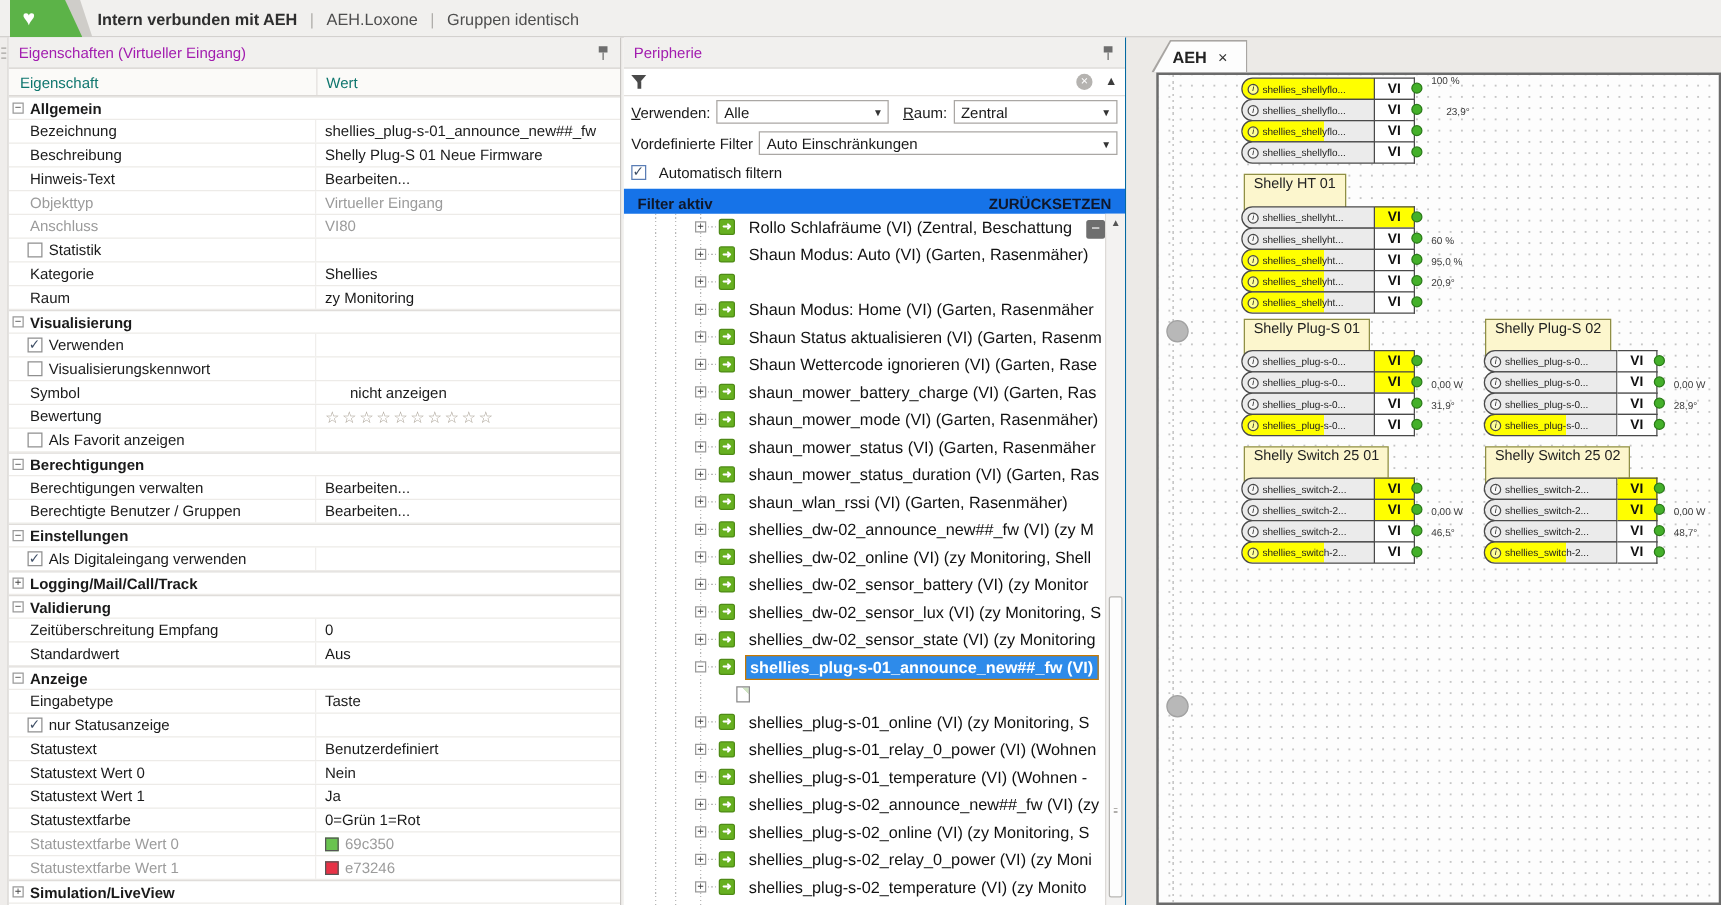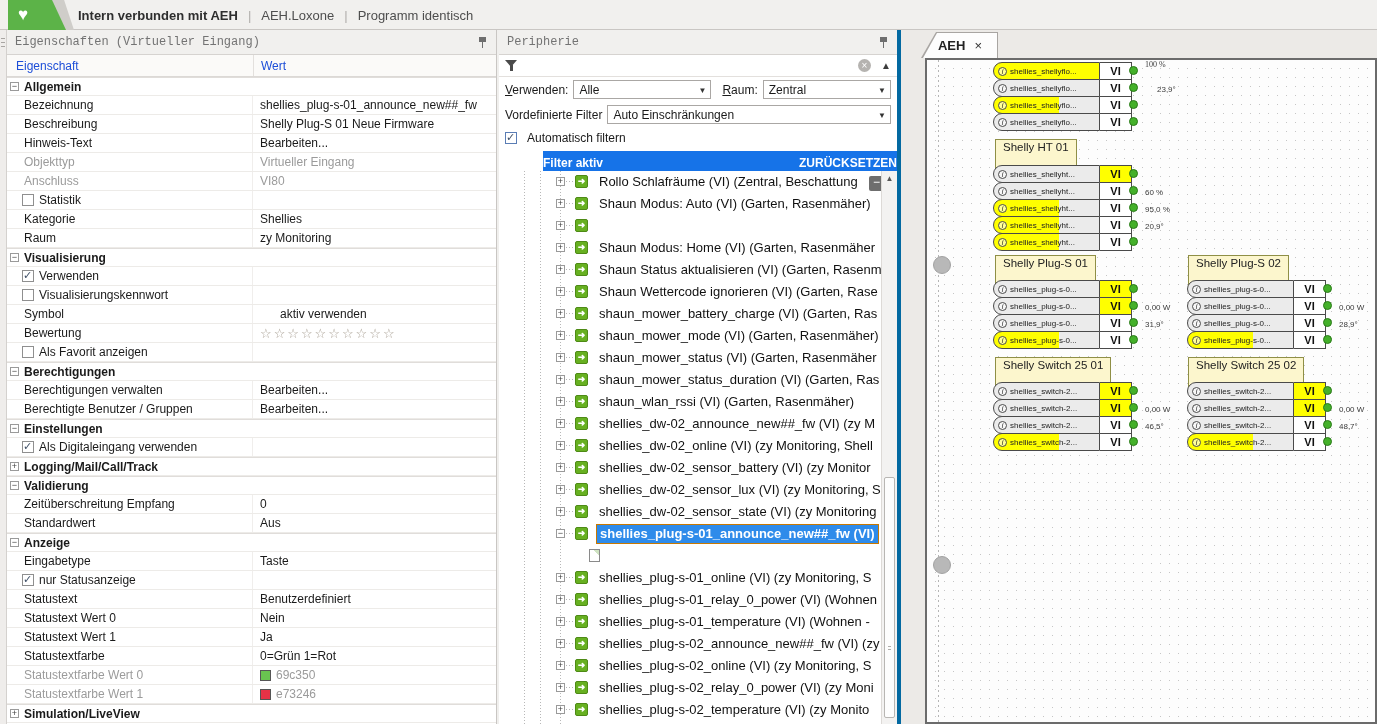--- a/index.html
+++ b/index.html
@@ -22,30 +22,30 @@
   #titletext .plain{color:#4e4e4e}
 
   
   #leftstrip{position:absolute;left:0;top:30px;width:7px;bottom:0;background:#efedeb;
              border-right:1px solid #d4d1ce;}
   #leftstrip i{display:block;width:4px;height:1px;background:#a8a5a2;margin:3px auto 0;}
   #leftstrip i:first-child{margin-top:8px}
 
   
   .panel-title{height:25px;background:#f1f0ee;border-bottom:1px solid #d6d3d0;
-               font-size:12px;color:#737373;display:flex;align-items:center;padding:0 8px;position:relative;font-family:Liberation Mono, monospace;}
+               font-size:12px;color:#a21caf;display:flex;align-items:center;padding:0 8px;position:relative;}
   .pin{position:absolute;right:9px;top:7px;width:9px;height:11px;}
   .pin::before{content:"";position:absolute;left:1px;top:0;width:7px;height:5px;background:#6e6e6e;}
   .pin::after{content:"";position:absolute;left:4px;top:5px;width:1px;height:6px;background:#6e6e6e;}
 
   
   #props{position:absolute;left:7px;top:30px;width:490px;bottom:0;background:#fff;
          border-right:1px solid #c9c6c3;overflow:hidden;}
   #props .colhead{height:22px;display:flex;align-items:center;background:#fbfaf8;
-                  border-bottom:1px solid #dcd9d6;font-size:12px;color:#1d4ed8;}
+                  border-bottom:1px solid #dcd9d6;font-size:12px;color:#0f766e;}
   #props .colhead .c1{width:246px;padding-left:9px;}
   #props .colhead .c2{padding-left:7px;border-left:1px solid #e3e0dd;height:100%;display:flex;align-items:center;flex:1;}
   .prow{height:19px;display:flex;align-items:center;border-bottom:1px solid #edebe8;
         font-size:12px;white-space:nowrap;}
   .prow .lab{width:246px;padding-left:17px;overflow:hidden;flex:none;height:100%;
              display:flex;align-items:center;border-right:1px solid #f0eeec;}
   .prow .val{padding-left:7px;overflow:hidden;display:flex;align-items:center;gap:5px;flex:1;height:100%;}
   .prow.group{font-weight:bold;border-top:1px solid #e0ddda;}
   .prow.group .lab{border-right:none;padding-left:17px;}
   .prow.gray .lab,.prow.gray .val{color:#9b9b9b;}
@@ -56,38 +56,38 @@
   .cb{width:12px;height:12px;border:1px solid #8f8f8f;background:#fff;flex:none;
       margin-right:5px;position:relative;}
   .cb.on::after{content:"✓";position:absolute;left:0px;top:-2px;font-size:11px;color:#3f4f66;}
   .prow .lab.cbl{padding-left:15px;}
   .stars{font-size:13px;color:#aaa195;letter-spacing:2px;}
   .swatch{width:11px;height:11px;border:1px solid #555;flex:none;}
   .val.indent{padding-left:27px;}
 
   
   #periph{position:absolute;left:499px;top:30px;width:402px;bottom:0;background:#fff;
-          border-right:4px solid #0369a1;overflow:hidden;}
+          border-right:1px solid #0369a1;overflow:hidden;}
   #filterrow{height:22px;border-bottom:1px solid #e3e0dd;display:flex;align-items:center;
              padding:0 6px;position:relative;background:#fff;}
   .funnel{width:14px;height:13px;position:relative;flex:none;}
   .funnel::before{content:"";position:absolute;left:0;top:1px;border-left:6px solid transparent;
                   border-right:6px solid transparent;border-top:7px solid #4a4a4a;}
   .funnel::after{content:"";position:absolute;left:5px;top:6px;width:3px;height:6px;background:#4a4a4a;}
   .clearbtn{position:absolute;right:26px;top:4px;width:13px;height:13px;border-radius:50%;
             background:#b5b3b0;color:#fff;font-size:10px;line-height:13px;text-align:center;}
   .collapsebtn{position:absolute;right:6px;top:5px;font-size:10px;color:#3c3c3c;}
   .ctlrow{display:flex;align-items:center;padding:3px 6px;font-size:12px;gap:5px;background:#fff;}
   .ctlrow label{display:inline-block;}
   .ul::first-letter{text-decoration:underline;}
   .dd{border:1px solid #aaa7a4;background:#fff;height:19px;display:flex;align-items:center;
       padding:0 16px 0 5px;position:relative;font-size:12px;white-space:nowrap;overflow:hidden;}
   .dd .arr{position:absolute;right:4px;top:5px;font-size:8px;color:#333;}
-  #bluebar{height:24px;background:#1673e8;color:#ffffff;display:flex;align-items:center;
-           justify-content:space-between;padding:0 0;font-size:12px;font-weight:bold;margin-left:44px;}
+  #bluebar{height:24px;background:#1673e8;color:#0f172a;display:flex;align-items:center;
+           justify-content:space-between;padding:0 11px;font-size:12px;font-weight:bold;}
   #tree{position:absolute;left:0;top:141px;right:16px;bottom:0;background:#fff;overflow:hidden;}
   .guide{position:absolute;top:0;bottom:0;width:1px;
          background-image:repeating-linear-gradient(to bottom,#b8b8b8 0 1px,transparent 1px 3px);}
   .titem{position:relative;height:22px;display:flex;align-items:center;white-space:nowrap;
          overflow:hidden;font-size:13px;color:#111;}
   .titem .texp{position:absolute;left:57px;top:6px;width:9px;height:9px;border:1px solid #9a9a9a;
                background:#fff;font-size:9px;line-height:7px;text-align:center;color:#444;}
   .titem .stub{position:absolute;left:67px;top:10px;width:7px;height:1px;
                background-image:repeating-linear-gradient(to right,#b8b8b8 0 1px,transparent 1px 3px);}
   .vi-icon{position:absolute;left:76px;top:4px;width:13px;height:13px;background:#67b021;
@@ -152,21 +152,21 @@
 <div id="titlebar">
   <div id="badge-gray"></div>
   <div id="badge">
     <span class="heart">♥</span>
   </div>
   <div id="titletext">
     <span class="bold">Intern verbunden mit AEH</span>
     <span class="sep">|</span>
     <span class="plain">AEH.Loxone</span>
     <span class="sep">|</span>
-    <span class="plain">Programm identisch</span>
+    <span class="plain">Gruppen identisch</span>
   </div>
 </div>
 
 <div id="leftstrip">
     <i></i>
     <i></i>
     <i></i>
   </div>
 
 <div id="props">
@@ -246,21 +246,21 @@
       <div class="prow">
         <span class="lab cbl">
           <span class="cb"></span>
           <span>Visualisierungskennwort</span>
         </span>
         <span class="val"></span>
       </div>
       <div class="prow">
         <span class="lab">Symbol</span>
         <span class="val indent">
-          <span>aktiv verwenden</span>
+          <span>nicht anzeigen</span>
         </span>
       </div>
       <div class="prow">
         <span class="lab">Bewertung</span>
         <span class="val stars">
           <span>☆☆☆☆☆☆☆☆☆☆</span>
         </span>
       </div>
       <div class="prow">
         <span class="lab cbl">
@@ -588,21 +588,21 @@
       <span class="anchor-circle" style="left:6px;top:196px"></span>
       <span class="anchor-circle" style="left:6px;top:496px"></span>
     <div class="brow" style="left: 66px; top: 2px;">
           <span class="pill hl-yellow">
             <span class="i">i</span>
             <span class="ltxt">shellies_shellyflo...</span>
           </span>
           <span class="vi">VI</span>
         </div>
         <span class="cdot" style="left: 202px; top: 6px;"></span>
-        <span class="cval" style="left: 218px; top: 0px; font-family: Liberation Serif, serif;">100 %</span>
+        <span class="cval" style="left: 218px; top: 0px;">100 %</span>
         <div class="brow" style="left: 66px; top: 19px;">
           <span class="pill">
             <span class="i">i</span>
             <span class="ltxt">shellies_shellyflo...</span>
           </span>
           <span class="vi">VI</span>
         </div>
         <span class="cdot" style="left: 202px; top: 23px;"></span>
         <div class="brow" style="left: 66px; top: 36px;">
           <span class="pill hl-partial">

